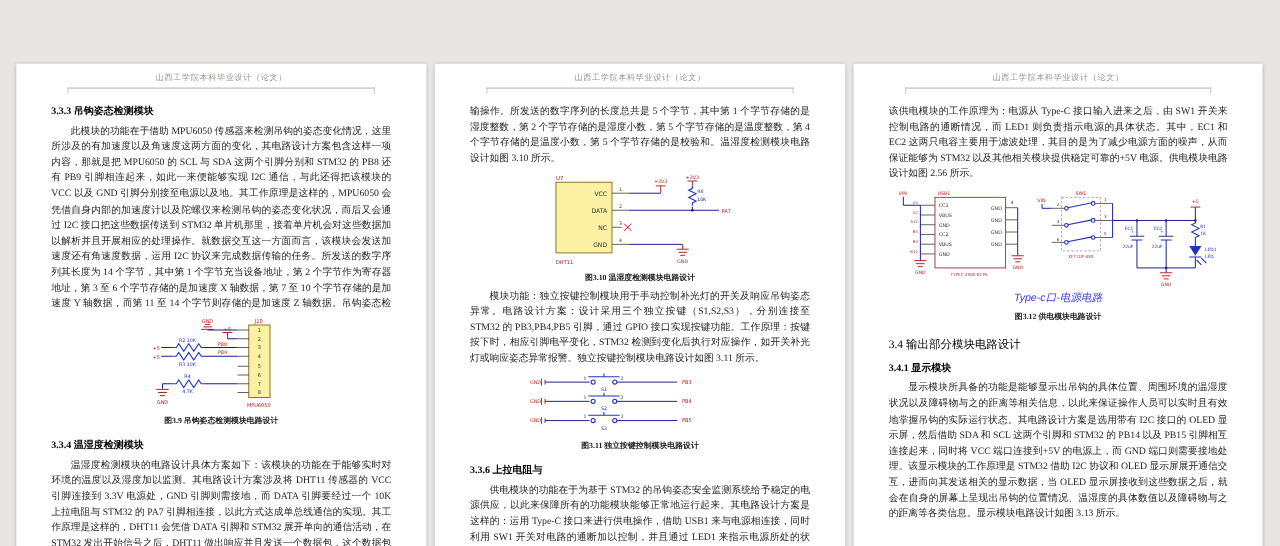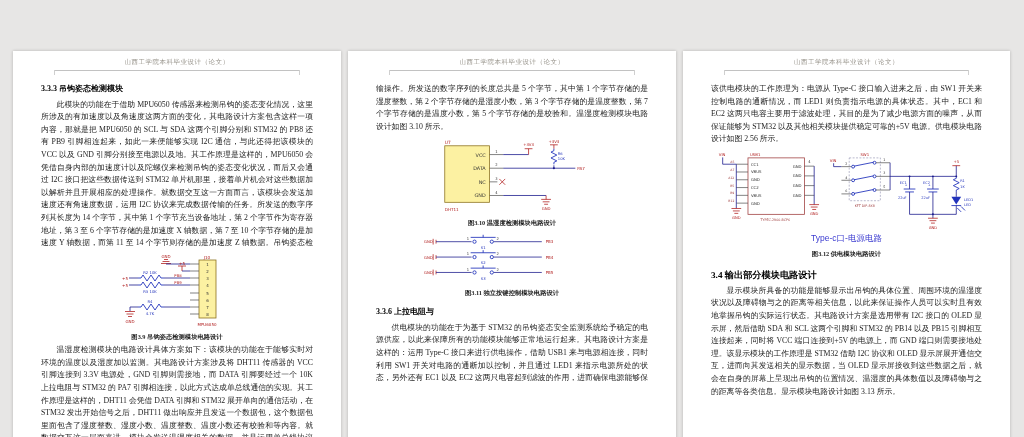--- a/index.html
+++ b/index.html
@@ -8,27 +8,27 @@
   .viewer{position:relative;width:1024px;height:437px;overflow:hidden;margin-top:48px;}
   .page{position:absolute;top:3px;width:328px;height:480px;background:#ffffff;
         box-shadow:0 0 3px rgba(0,0,0,0.22);}
   #page1{left:13px;} #page2{left:348px;} #page3{left:683px;width:327px;}
   .hdr{margin-top:7px;text-align:center;font-size:6.5px;color:#9a968e;letter-spacing:0.5px;}
   .hdr-rule{position:relative;margin:3px 41px 0 41px;border-top:1px solid #c2c2c2;height:5px;}
   .hdr-rule::before,.hdr-rule::after{content:"";position:absolute;top:-1px;height:5px;border-left:1px solid #cfcfcf;}
   .hdr-rule::before{left:0;} .hdr-rule::after{right:0;}
   .pbody{margin:7px 28px 0 28px;font-size:7.8px;line-height:12.6px;color:#1d1d1d;text-align:justify;}
   .h3{font-weight:bold;font-size:8px;margin:7px 0 3px;color:#000;}
-  .h2{font-weight:bold;font-size:9.2px;margin:9px 0 3px;color:#000;}
+  .h2{font-weight:normal;font-size:9.2px;margin:9px 0 3px;color:#000;}
   .para{margin:1px 0;overflow:hidden;}
   .ind{text-indent:2em;}
   .fig{display:block;margin:4px auto 0;}
   .figcap{text-align:center;font-size:6.3px;font-weight:bold;color:#222;margin-top:3px;}
   .bluelabel{text-align:center;font-size:8.5px;color:#3b3bd0;margin-top:2px;
-             font-family:"Liberation Sans",sans-serif;}
+             font-family:"Liberation Sans",sans-serif;font-style:italic;}
   .pagenum{position:absolute;left:0;right:0;top:406px;text-align:center;font-size:6.5px;color:#9a9a9a;}
   .bmark{position:absolute;top:392px;width:9px;height:9px;}
   .bmark.l{left:15px;border-left:1px solid #c9c9c9;border-top:1px solid #c9c9c9;}
   .bmark.r{right:15px;border-right:1px solid #c9c9c9;border-top:1px solid #c9c9c9;}
   .bluemarker{position:absolute;left:300px;top:426px;width:13px;height:4px;background:#7d9bf2;border-radius:2px;}
   
   svg text{font-family:"DejaVu Sans",sans-serif;}
   .w{stroke:#1a1a8c;stroke-width:0.8;fill:none;}
   .rw{stroke:#b22222;stroke-width:0.8;fill:none;}
   .gw{stroke:#4a4a4a;stroke-width:0.7;fill:none;}
@@ -112,32 +112,33 @@
         <polyline class="w" points="36,53 28,53 28,57"></polyline>
         <g class="rw">
           <line x1="23" y1="57.5" x2="33" y2="57.5"></line>
             <line x1="24.5" y1="60" x2="31.5" y2="60"></line>
             <line x1="26" y1="62.5" x2="30" y2="62.5"></line>
         </g>
         <text class="tr" x="28" y="69" font-size="4" text-anchor="middle">GND</text>
       </svg>
       <div class="figcap">图3.9 吊钩姿态检测模块电路设计</div>
 
+      <div class="h3">3.3.4  温湿度检测模块</div>
       <p class="para ind" style="height:101px">温湿度检测模块的电路设计具体方案如下：该模块的功能在于能够实时对环境的温度以及湿度加以监测。其电路设计方案涉及将 DHT11 传感器的 VCC 引脚连接到 3.3V 电源处，GND 引脚则需接地，而 DATA 引脚要经过一个 10K 上拉电阻与 STM32 的 PA7 引脚相连接，以此方式达成单总线通信的实现。其工作原理是这样的，DHT11 会凭借 DATA 引脚和 STM32 展开单向的通信活动，在 STM32 发出开始信号之后，DHT11 做出响应并且发送一个数据包，这个数据包里面包含了湿度整数、湿度小数、温度整数、温度小数还有校验和等内容。就数据交互这一层面来讲，模块会发送温湿度相关的数据，并且运用单总线协议来完成数据的传</p>
     </div>
     <div class="bmark l"></div>
     <div class="bmark r"></div>
     <div class="pagenum">19</div>
   </div>
 
   <div class="page" id="page2">
     <div class="hdr">山西工学院本科毕业设计（论文）</div>
     <div class="hdr-rule"></div>
     <div class="pbody">
-      <p class="para" style="height:51px">输操作。所发送的数字序列的长度总共是 5 个字节，其中第 1 个字节存储的是湿度整数，第 2 个字节存储的是湿度小数，第 3 个字节存储的是温度整数，第 7 个字节存储的是温度小数，第 5 个字节存储的是校验和。温湿度检测模块电路设计如图 3.10 所示。</p>
+      <p class="para" style="height:51px">输操作。所发送的数字序列的长度总共是 5 个字节，其中第 1 个字节存储的是湿度整数，第 2 个字节存储的是湿度小数，第 5 个字节存储的是温度整数，第 4 个字节存储的是温度小数，第 5 个字节存储的是校验和。温湿度检测模块电路设计如图 3.10 所示。</p>
 
       <svg class="fig" width="170" height="76" viewBox="0 0 170 78">
         <text class="tr" x="16" y="6" font-size="4.5">U7</text>
         <rect class="chip" x="16" y="8" width="46" height="58"></rect>
         <text class="tr" x="16" y="75" font-size="4.2">DHT11</text>
         <g>
           <text class="tk" x="58" y="19" font-size="5" text-anchor="end">VCC</text>
           <text class="tk" x="58" y="33" font-size="5" text-anchor="end">DATA</text>
           <text class="tk" x="58" y="47" font-size="5" text-anchor="end">NC</text>
           <text class="tk" x="58" y="61" font-size="5" text-anchor="end">GND</text>
@@ -185,20 +186,21 @@
         <g class="rw">
           <line x1="120" y1="59" x2="120" y2="63"></line>
             <line x1="115" y1="63" x2="125" y2="63"></line>
           <line x1="116.5" y1="65.5" x2="123.5" y2="65.5"></line>
             <line x1="118" y1="68" x2="122" y2="68"></line>
         </g>
         <text class="tr" x="120" y="74" font-size="4" text-anchor="middle">GND</text>
       </svg>
       <div class="figcap">图3.10 温湿度检测模块电路设计</div>
 
+      <p class="para ind" style="height:63px">模块功能：独立按键控制模块用于手动控制补光灯的开关及响应吊钩姿态异常。电路设计方案：设计采用三个独立按键（S1,S2,S3），分别连接至 STM32 的 PB3,PB4,PB5 引脚，通过 GPIO 接口实现按键功能。工作原理：按键按下时，相应引脚电平变化，STM32 检测到变化后执行对应操作，如开关补光灯或响应姿态异常报警。独立按键控制模块电路设计如图 3.11 所示。</p>
 
       <svg class="fig" width="190" height="50" viewBox="0 0 190 52">
 
         <g>
           <text class="tr" x="8" y="9.5" font-size="4" text-anchor="middle">GND</text>
           <g class="rw">
               <line x1="13" y1="5" x2="13" y2="11"></line>
               <line x1="16" y1="6" x2="16" y2="10"></line>
             </g>
           <line class="w" x1="16" y1="8" x2="53" y2="8"></line>
@@ -404,20 +406,21 @@
         <text class="tr" x="228" y="81" font-size="3.8" text-anchor="middle">GND</text>
         <circle class="dot" cx="204" cy="27" r="1"></circle>
           <circle class="dot" cx="228" cy="27" r="1"></circle>
         <circle class="dot" cx="252" cy="27" r="1"></circle>
           <circle class="dot" cx="228" cy="66" r="1"></circle>
       </svg>
       <div class="bluelabel">Type-c口-电源电路</div>
       <div class="figcap">图3.12 供电模块电路设计</div>
 
       <div class="h2">3.4  输出部分模块电路设计</div>
+      <div class="h3">3.4.1  显示模块</div>
       <p class="para ind" style="height:113px">显示模块所具备的功能是能够显示出吊钩的具体位置、周围环境的温湿度状况以及障碍物与之的距离等相关信息，以此来保证操作人员可以实时且有效地掌握吊钩的实际运行状态。其电路设计方案是选用带有 I2C 接口的 OLED 显示屏，然后借助 SDA 和 SCL 这两个引脚和 STM32 的 PB14 以及 PB15 引脚相互连接起来，同时将 VCC 端口连接到+5V 的电源上，而 GND 端口则需要接地处理。该显示模块的工作原理是 STM32 借助 I2C 协议和 OLED 显示屏展开通信交互，进而向其发送相关的显示数据，当 OLED 显示屏接收到这些数据之后，就会在自身的屏幕上呈现出吊钩的位置情况、温湿度的具体数值以及障碍物与之的距离等各类信息。显示模块电路设计如图 3.13 所示。</p>
     </div>
     <div class="bmark l"></div>
     <div class="bmark r"></div>
     <div class="pagenum">21</div>
     <div class="bluemarker"></div>
   </div>
 
 </div>
 

